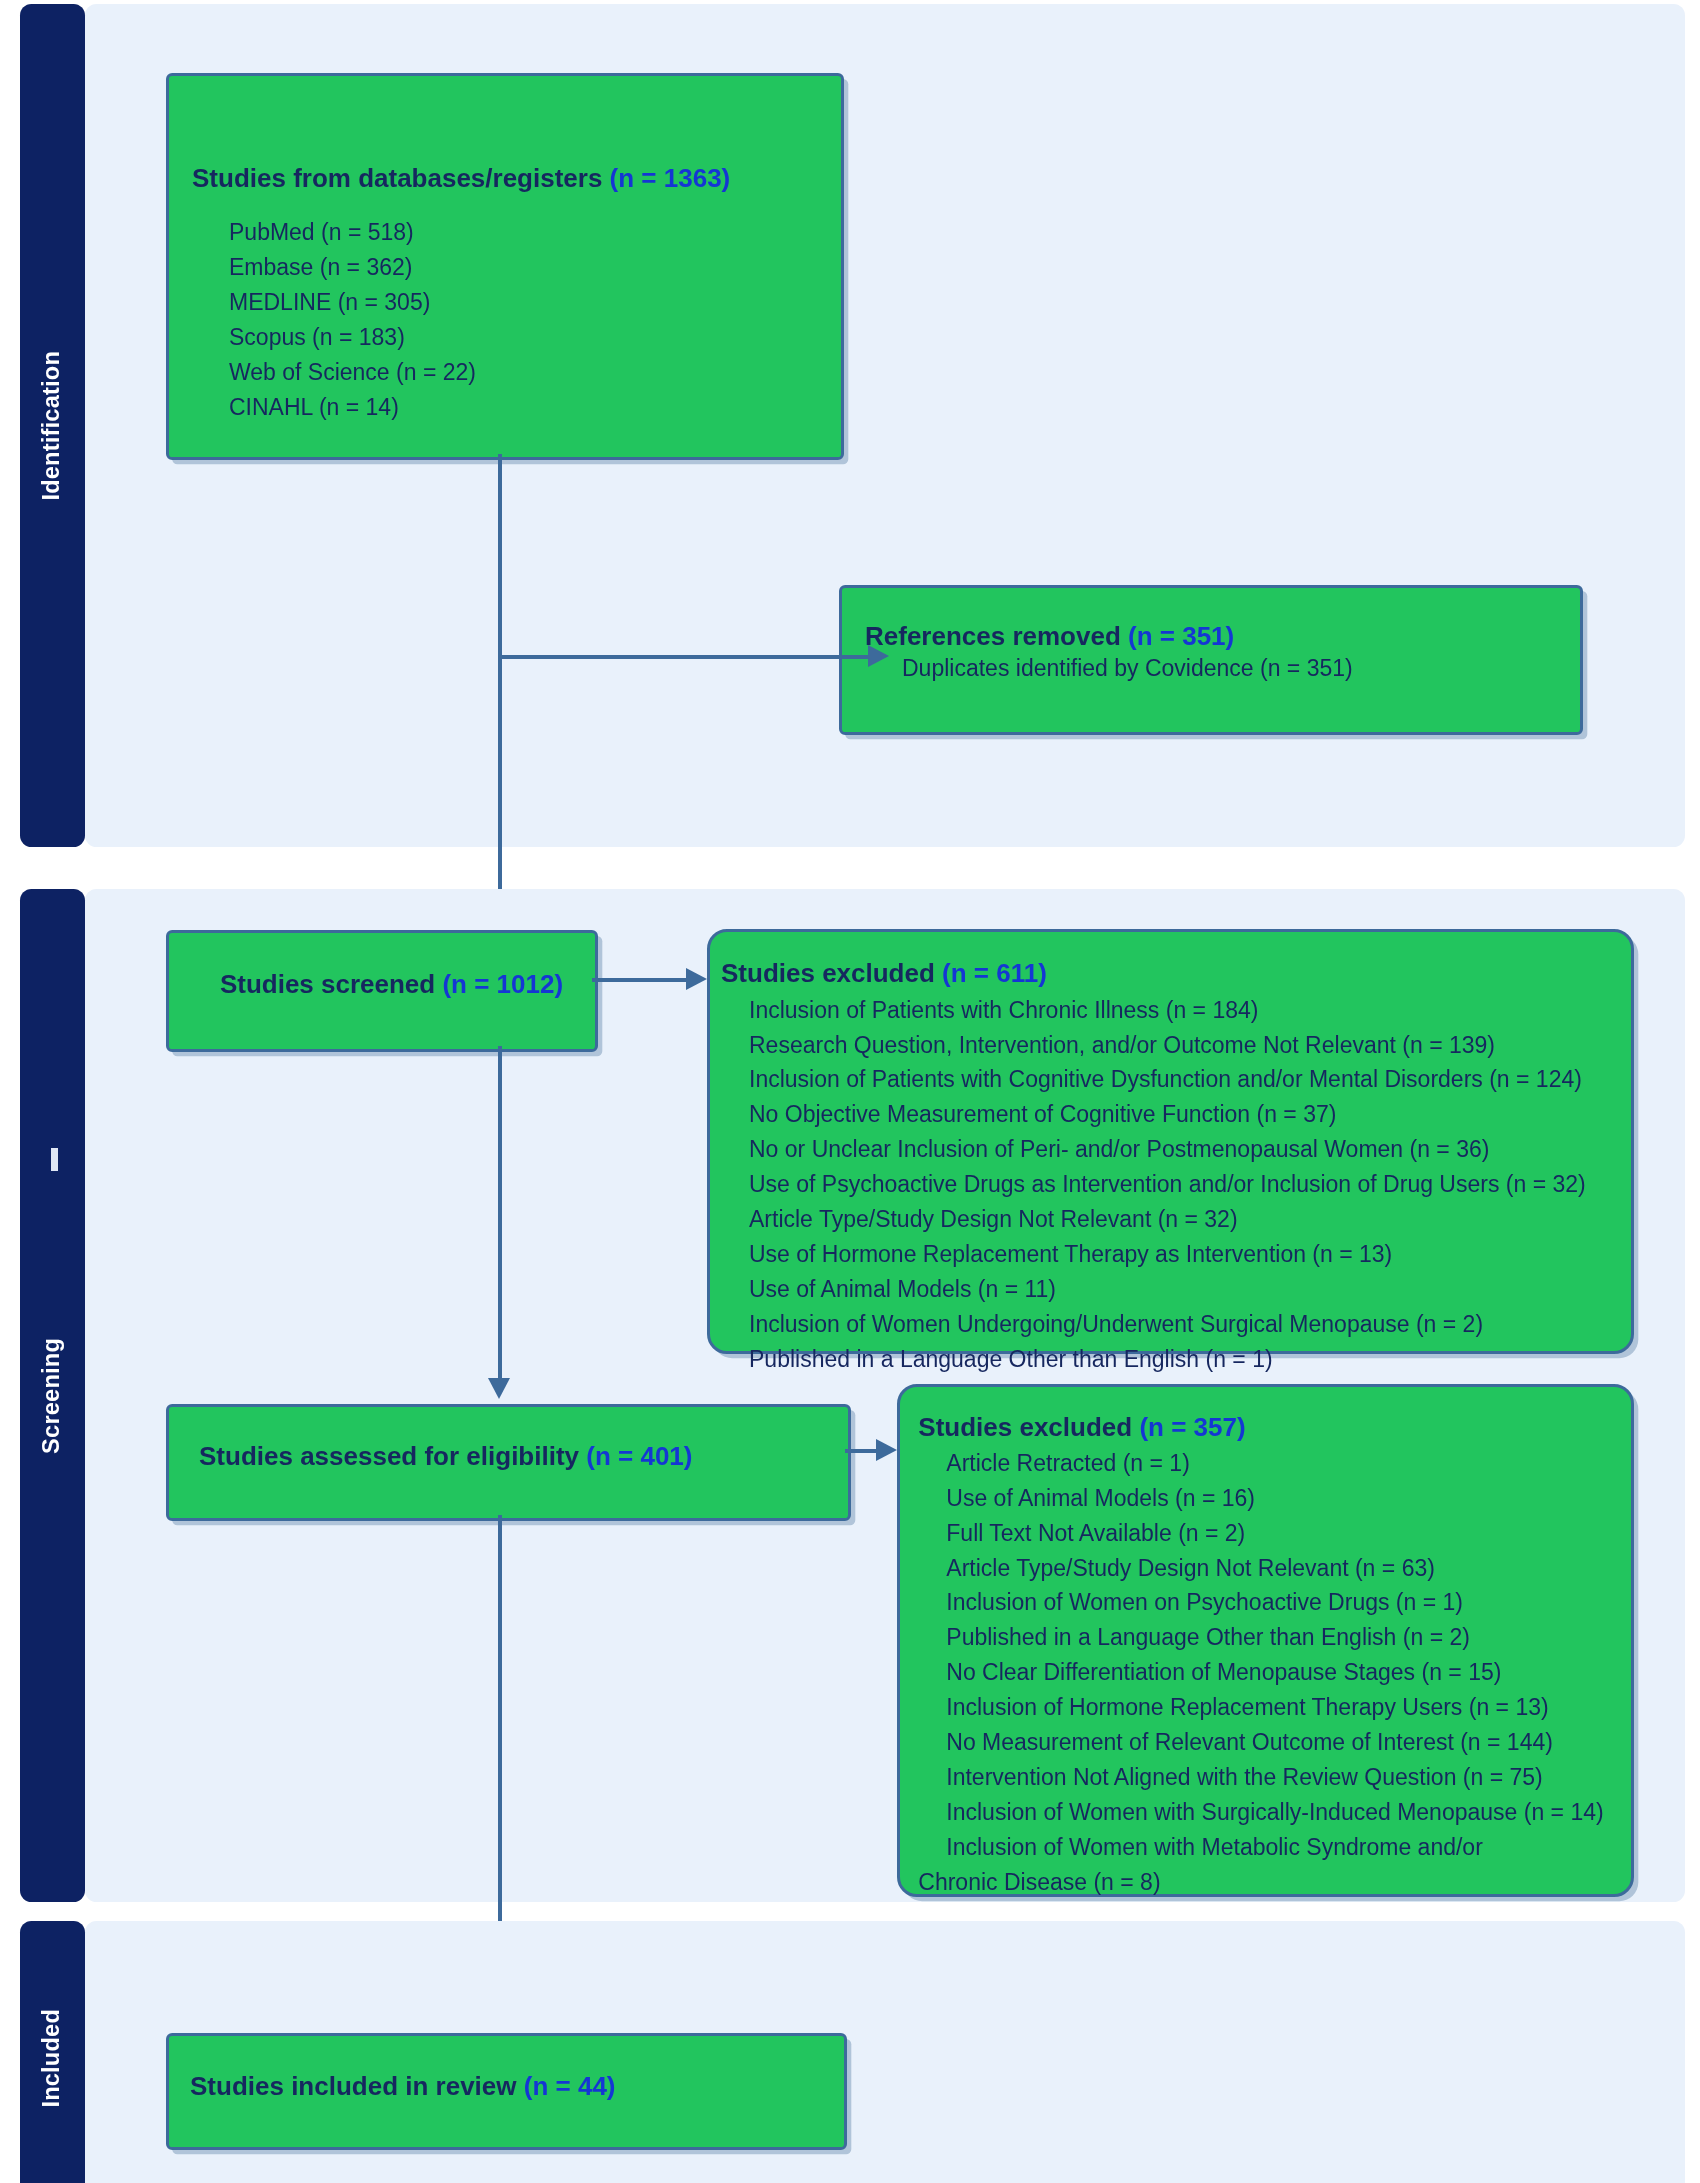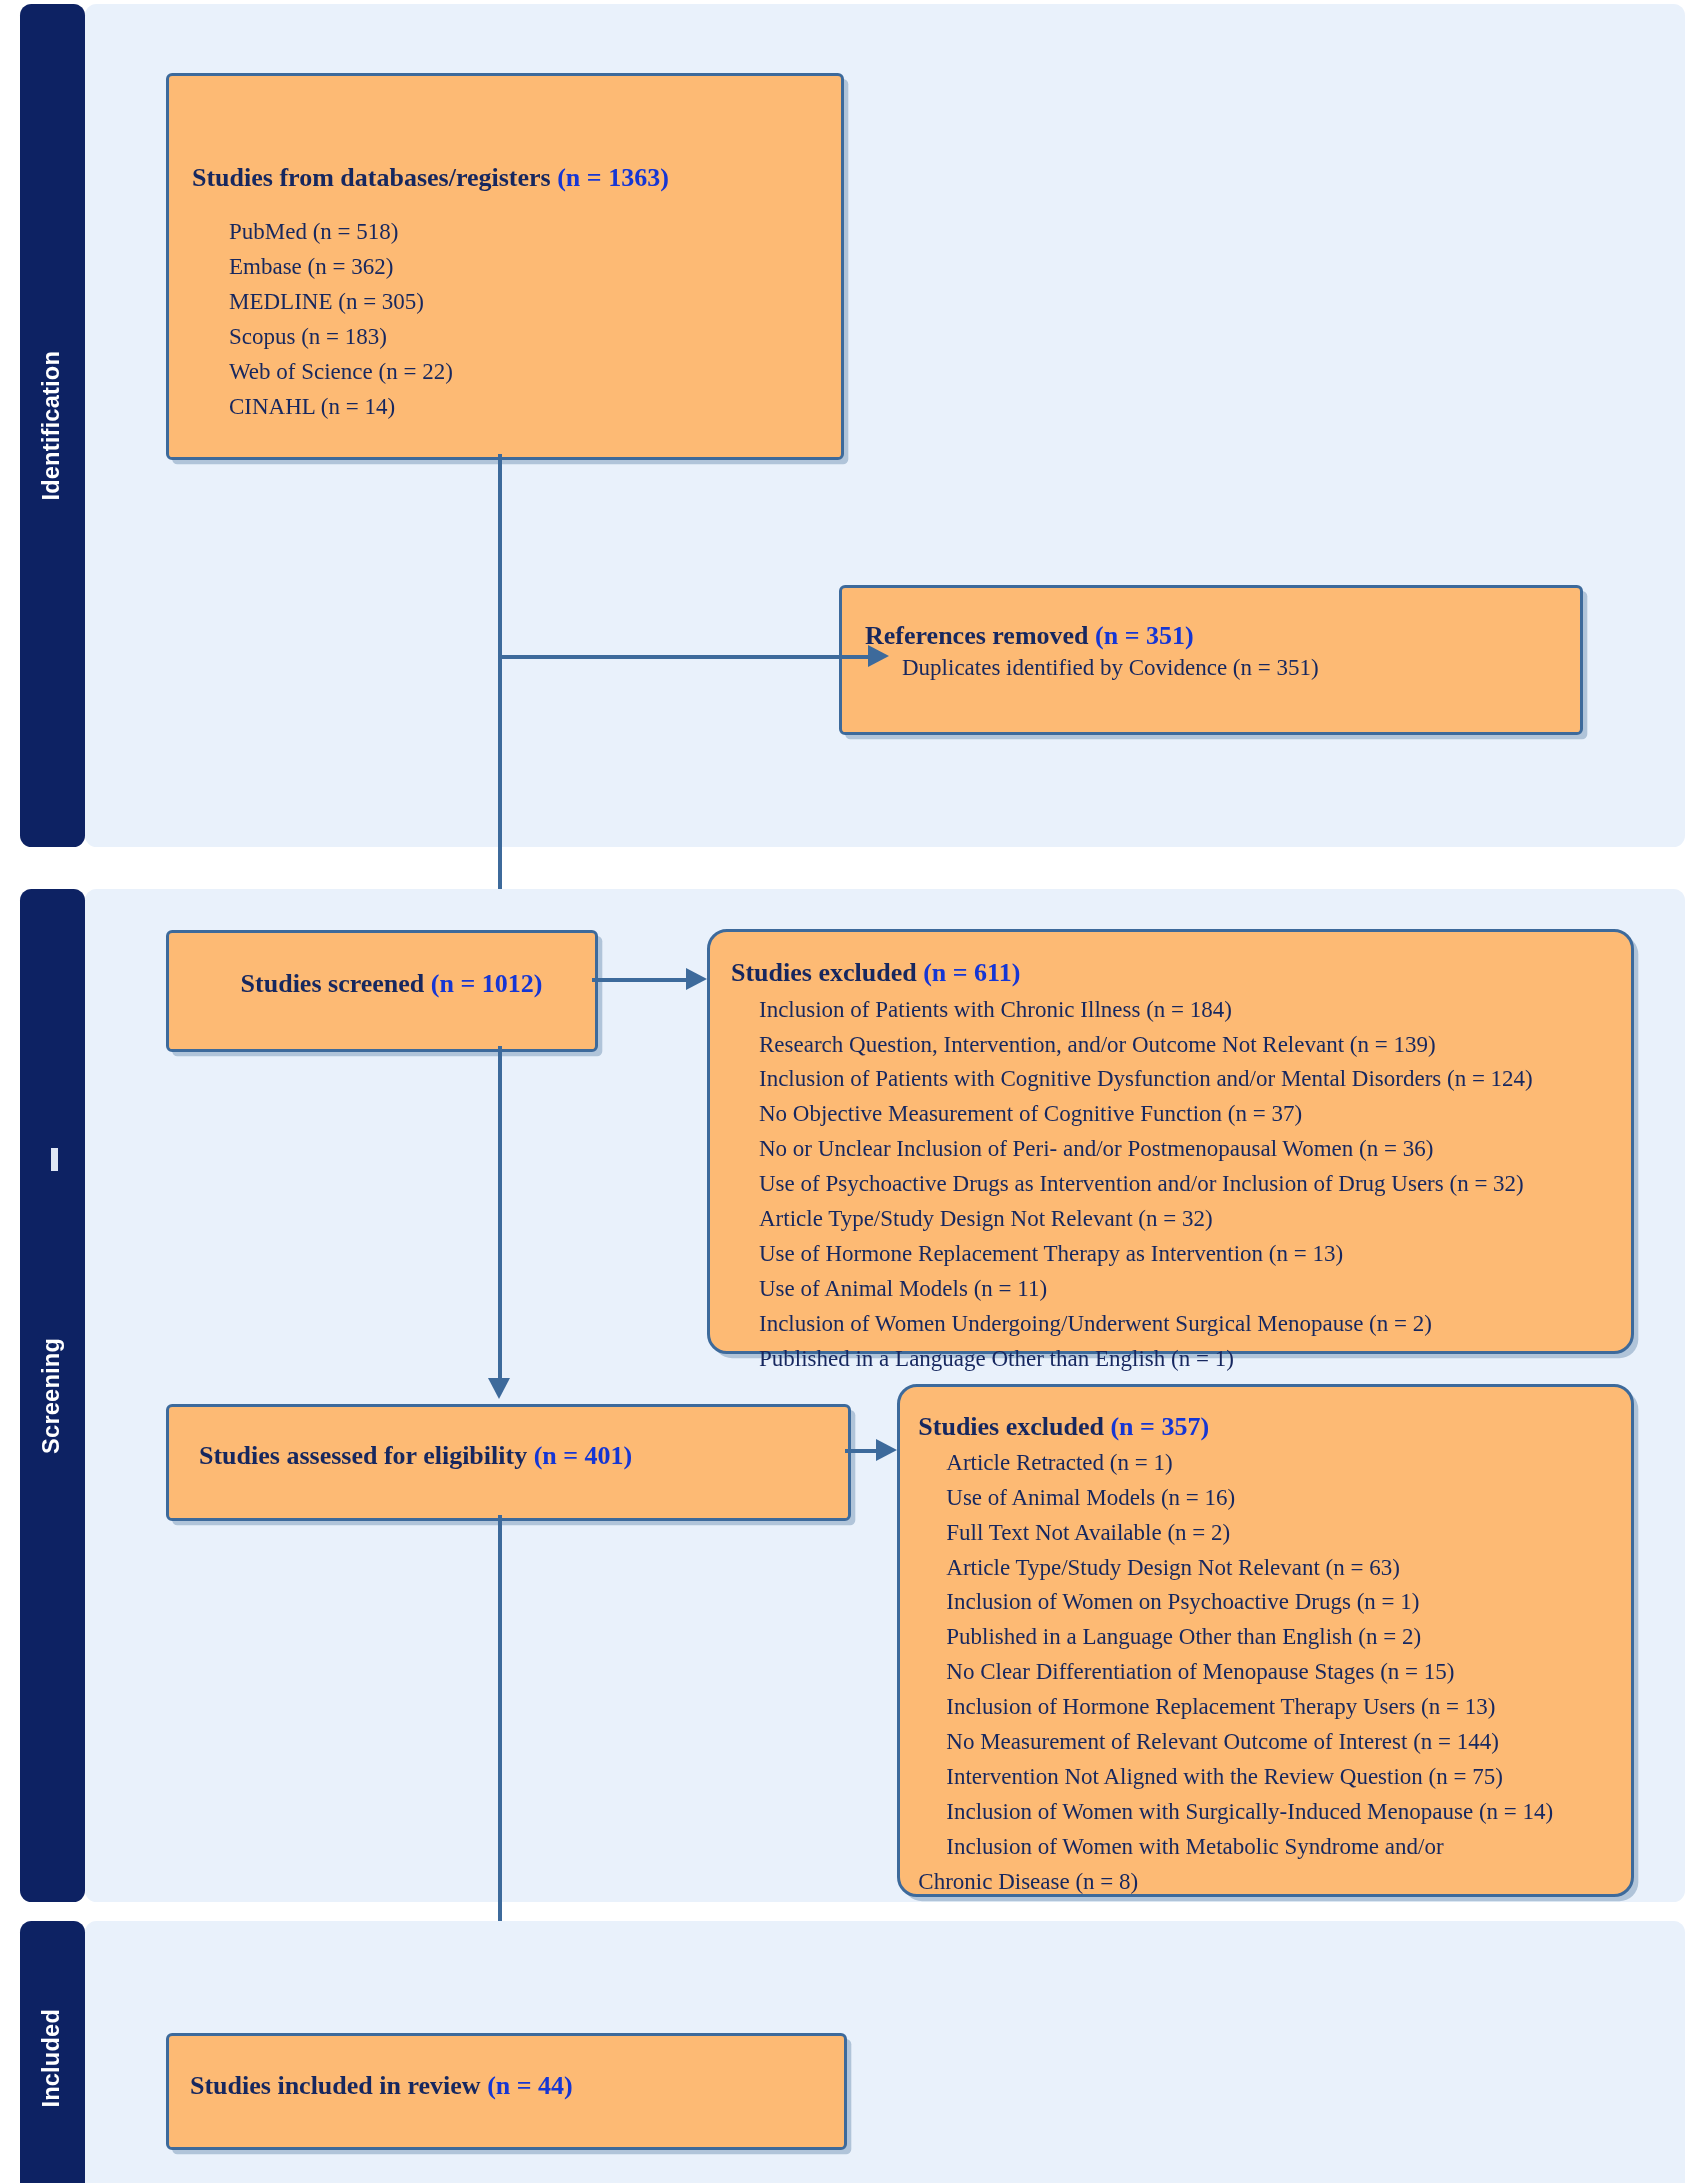--- a/index.html
+++ b/index.html
@@ -12,24 +12,23 @@
   .band{position:absolute;background:#0d2263;border-radius:11.4px;display:flex;align-items:center;justify-content:center;}
   .band-label{
     color:#ffffff;font-weight:bold;letter-spacing:0.2px;
     writing-mode:vertical-rl;transform:rotate(180deg);
     white-space:nowrap;font-size:23.6px;line-height:1;
   }
   .tickmark{position:absolute;left:31px;width:7px;height:23px;background:#dfe7f5;}
 
   
   .box{
-    position:absolute;background:#fdba74;
+    position:absolute;background:#22c55e;
     border:3.5px solid #3d6a9b;
     box-shadow:5.2px 5.2px 0 -0.9px rgba(47,92,140,.30);
-    font-family:Liberation Serif, serif;
   }
   .box.r-sm{border-radius:6.1px;}
   .box.r-lg{border-radius:20px;}
 
   .box-inner{position:absolute;left:0;right:0;}
 
   .hd{
     color:#16275f;font-weight:bold;font-size:26px;line-height:1.16;
     white-space:nowrap;
   }
@@ -94,21 +93,21 @@
     <span class="tickmark" style="top:259px;"></span>
   </div>
 
   <div class="box r-sm" style="left:166px;top:930px;width:426px;height:116px;text-align:center;">
     <div class="box-inner" style="top:36px;left:19px;">
       <div class="hd"><span>Studies screened </span><span class="n">(n = 1012)</span></div>
     </div>
   </div>
 
   <div class="box r-lg" style="left:707px;top:929px;width:921px;height:419px;">
-    <div class="box-inner" style="top:26px;left:21px;">
+    <div class="box-inner" style="top:26px;left:11px;">
       <div class="hd"><span>Studies excluded </span><span class="n">(n = 611)</span></div>
       <ul class="sub" style="margin-top:4.4px;padding-left:28px;">
         <li>Inclusion of Patients with Chronic Illness (n = 184)</li>
         <li>Research Question, Intervention, and/or Outcome Not Relevant (n = 139)</li>
         <li>Inclusion of Patients with Cognitive Dysfunction and/or Mental Disorders (n = 124)</li>
         <li>No Objective Measurement of Cognitive Function (n = 37)</li>
         <li>No or Unclear Inclusion of Peri- and/or Postmenopausal Women (n = 36)</li>
         <li>Use of Psychoactive Drugs as Intervention and/or Inclusion of Drug Users (n = 32)</li>
         <li>Article Type/Study Design Not Relevant (n = 32)</li>
         <li>Use of Hormone Replacement Therapy as Intervention (n = 13)</li>

